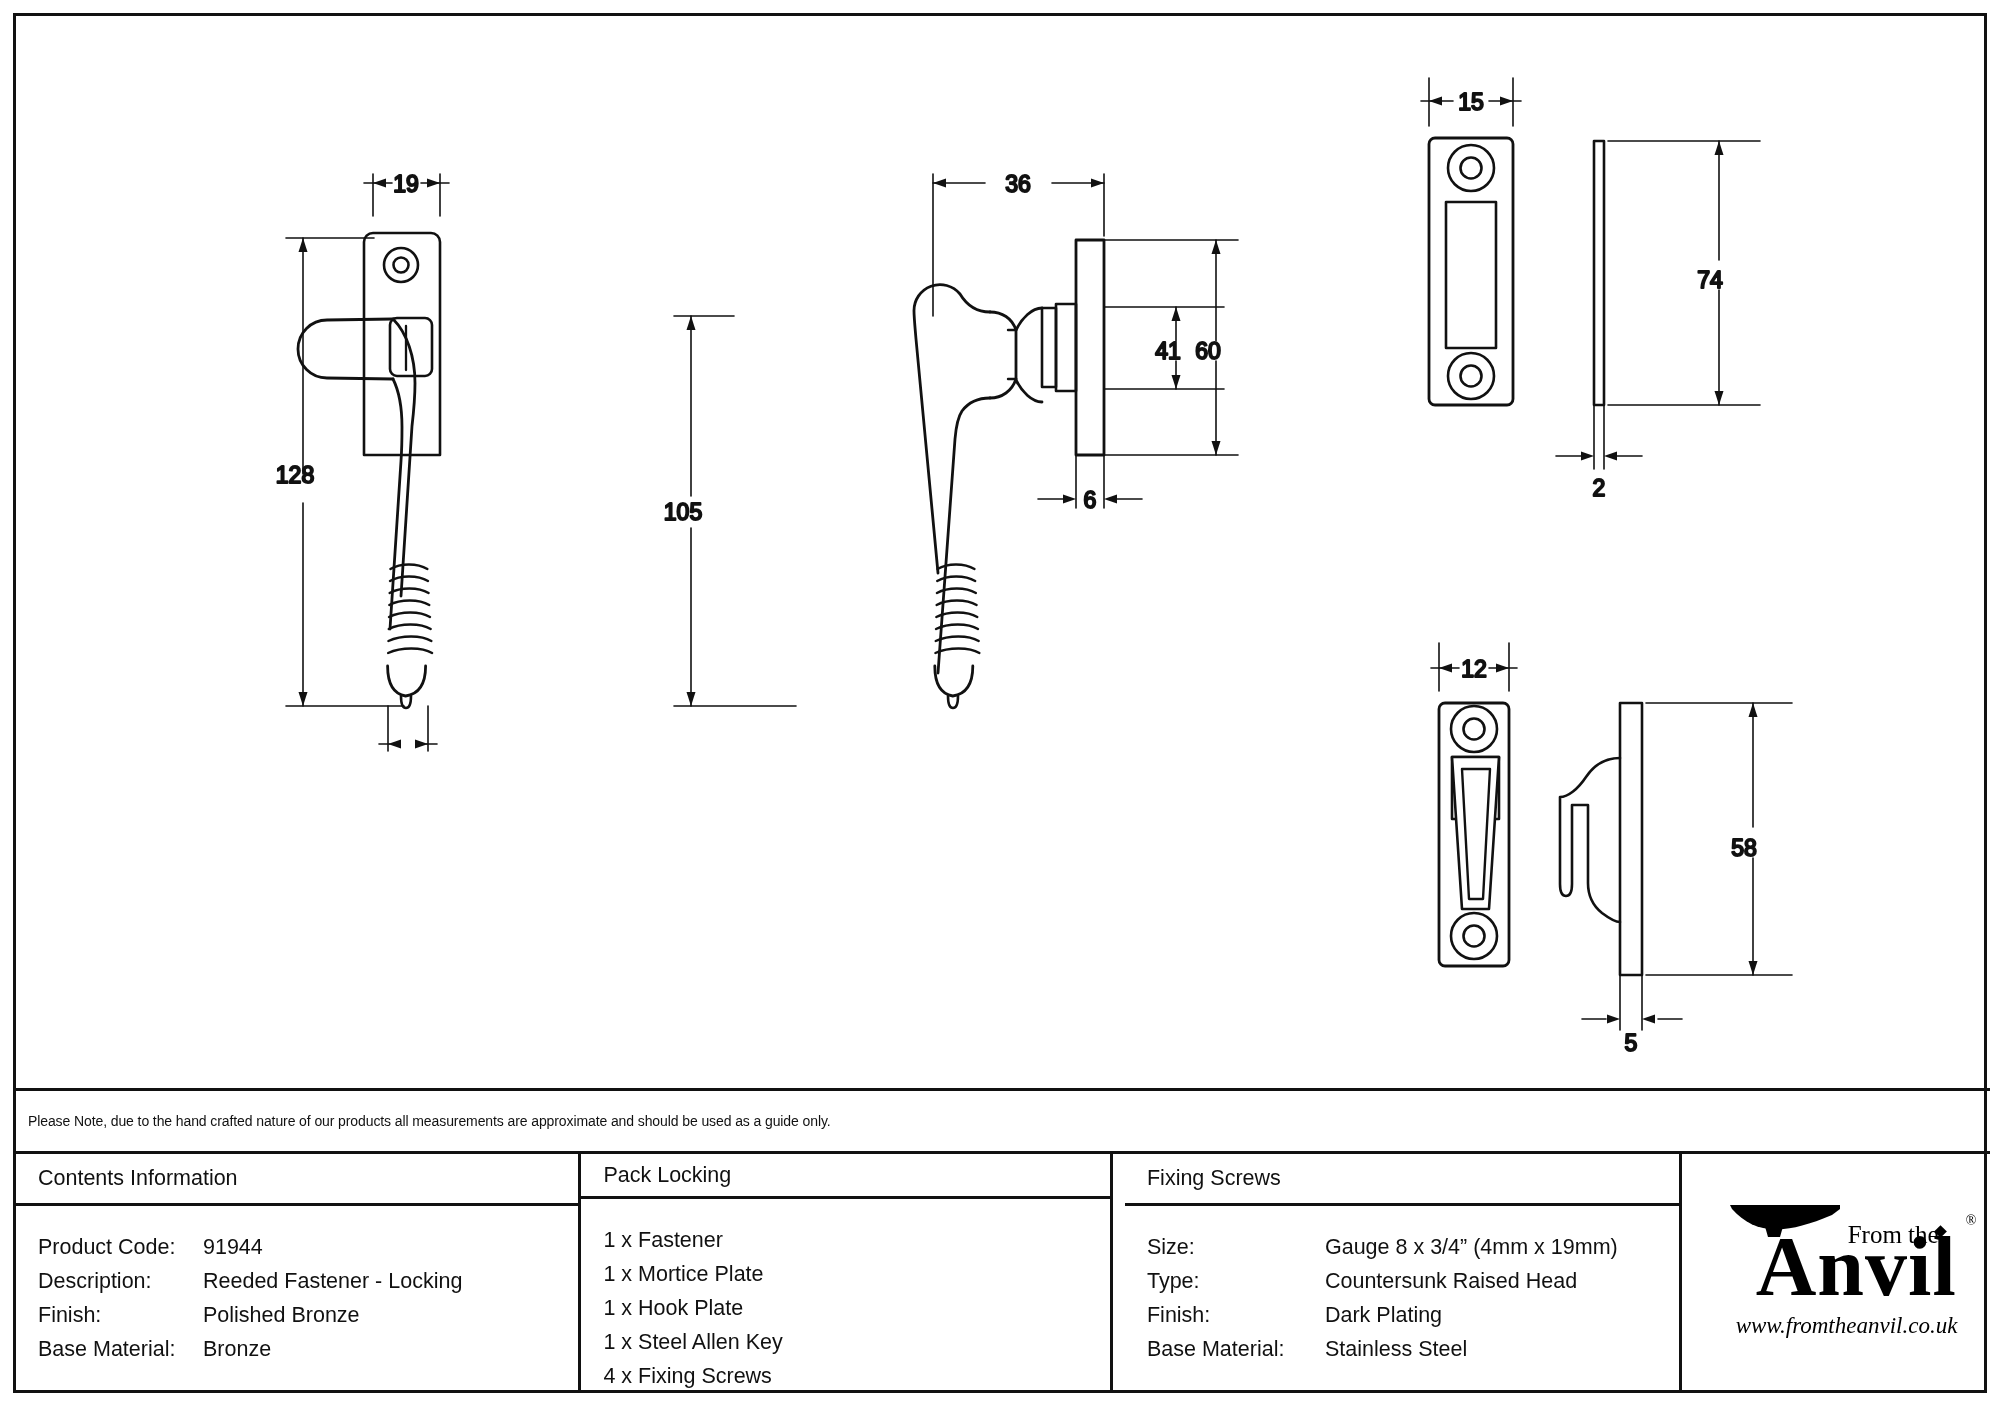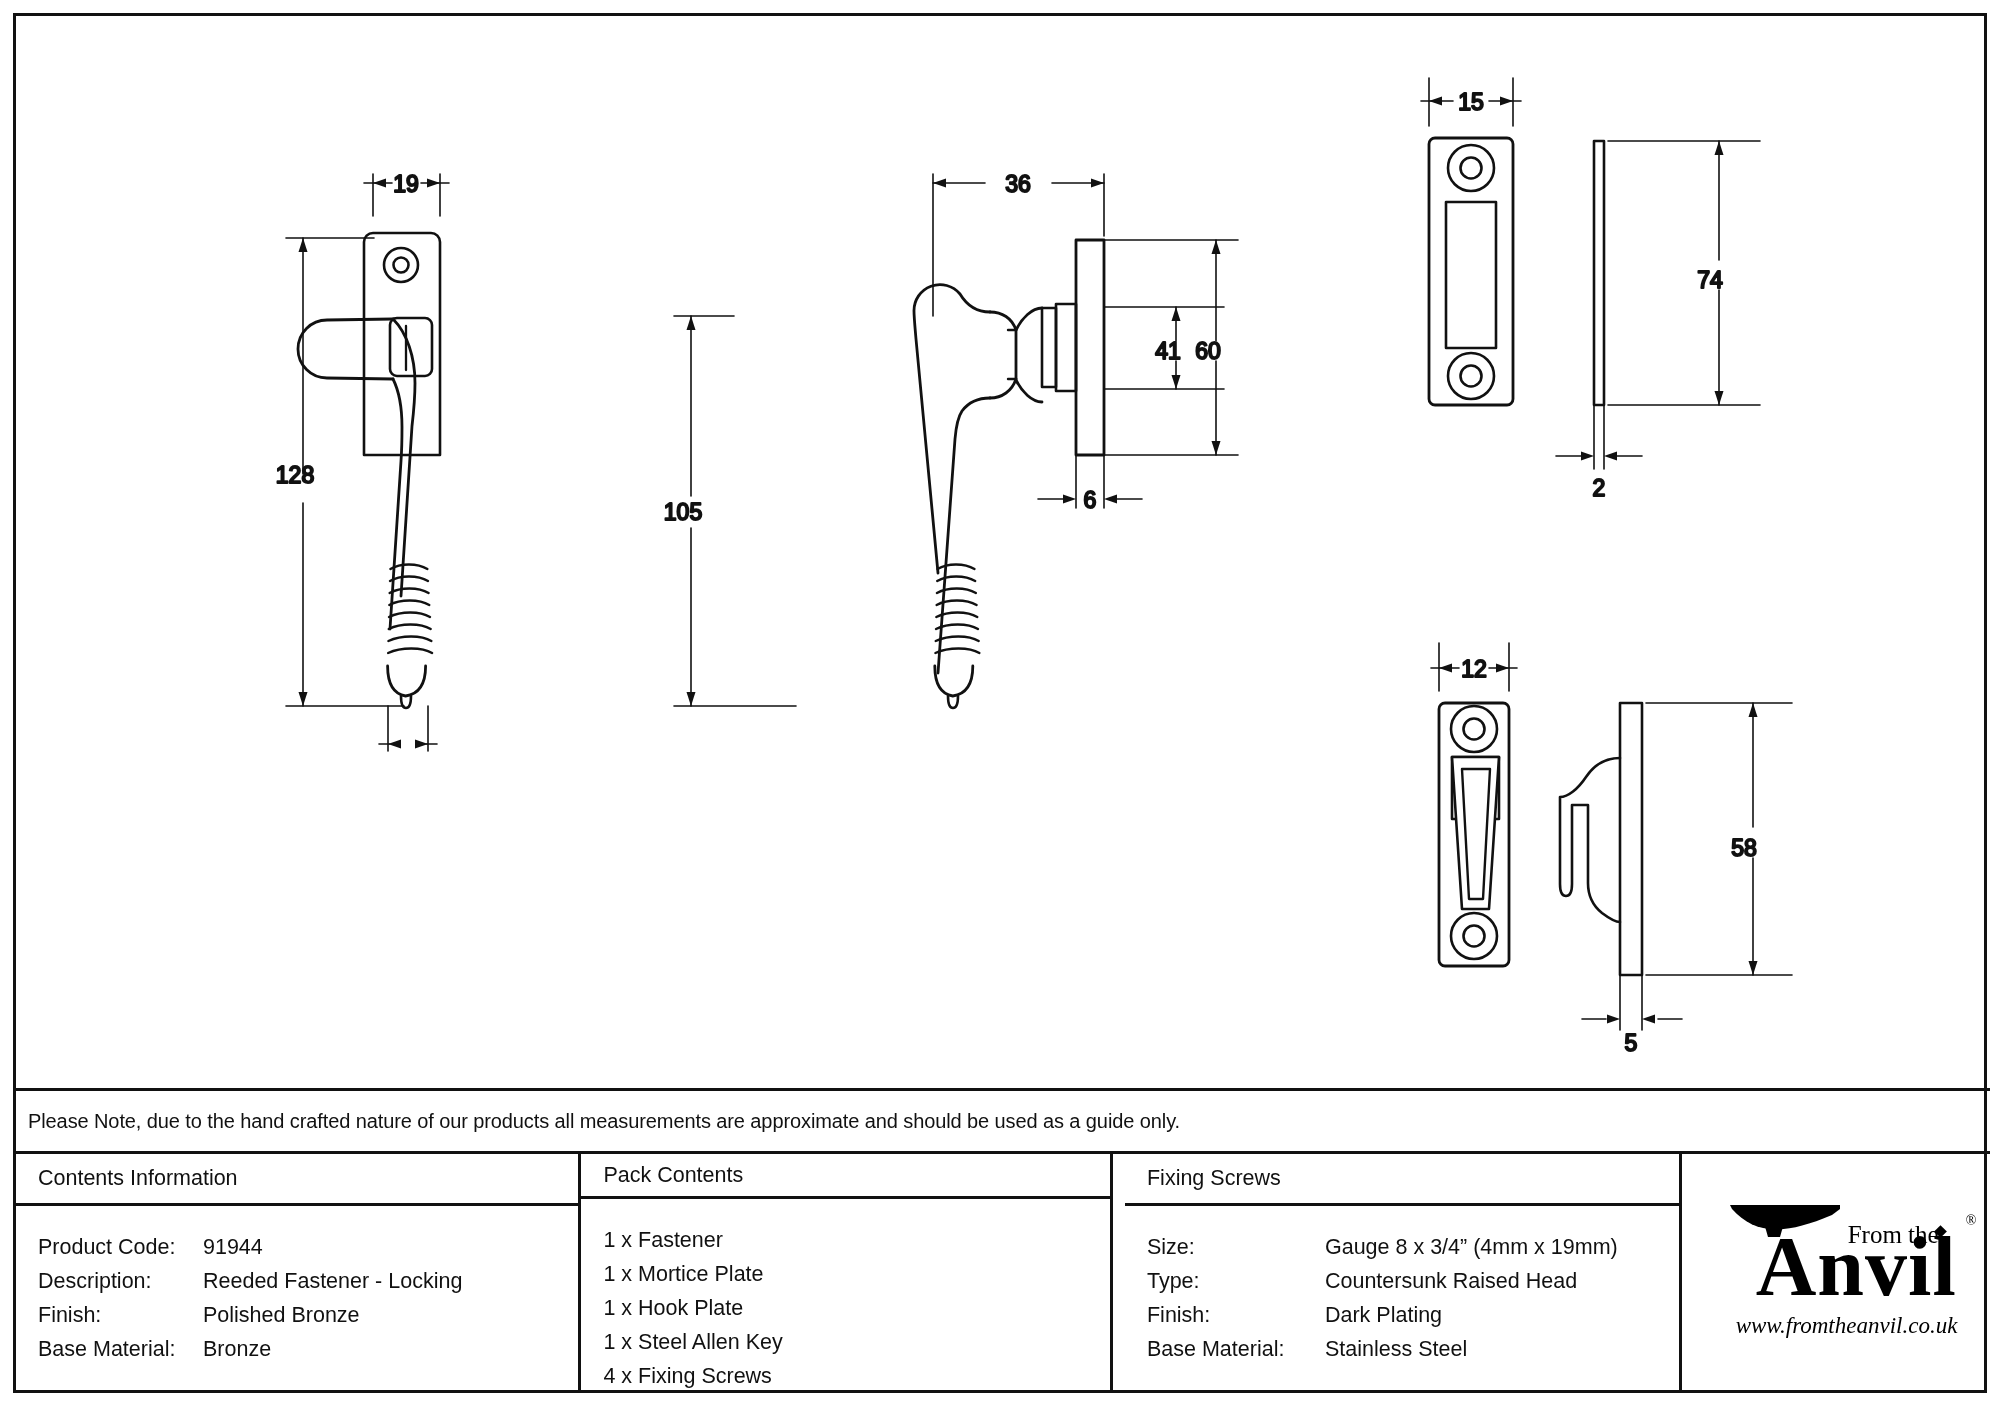--- a/index.html
+++ b/index.html
@@ -33,21 +33,21 @@
   .note-strip {
     position: absolute;
     left: 0; top: 1072px;
     width: 1974px; height: 63px;
     border-top: 3px solid #111;
     display: flex;
     align-items: center;
   }
   .note-text {
     padding-left: 12px;
-    font-size: 20px;
+    font-size: 14px;
     color: #111;
     letter-spacing: -0.1px;
     white-space: nowrap;
   }
   
   .info-table {
     position: absolute;
     left: 0; top: 1135px;
     width: 1974px; height: 242px;
     border-top: 3px solid #111;
@@ -415,21 +415,21 @@
             <span class="kv-val">Polished Bronze</span>
           </div>
           <div class="kv-row">
             <span class="kv-key">Base Material:</span>
             <span class="kv-val">Bronze</span>
           </div>
         </div>
       </div>
 
       <div class="col col-b">
-        <div class="col-head">Pack Contents</div>
+        <div class="col-head">Pack Locking</div>
         <div class="col-body">
           <div class="list-row">1 x Fastener</div>
           <div class="list-row">1 x Mortice Plate</div>
           <div class="list-row">1 x Hook Plate</div>
           <div class="list-row">1 x Steel Allen Key</div>
           <div class="list-row">4 x Fixing Screws</div>
         </div>
       </div>
 
       <div class="col col-c">

